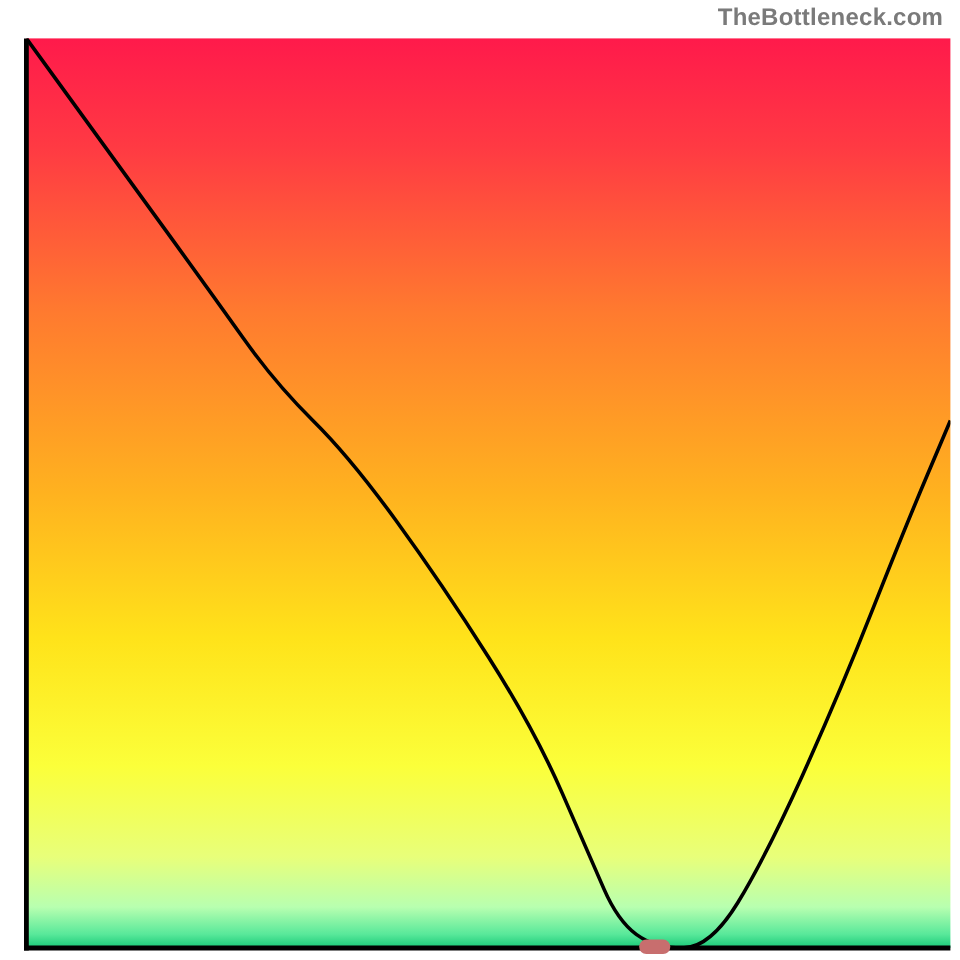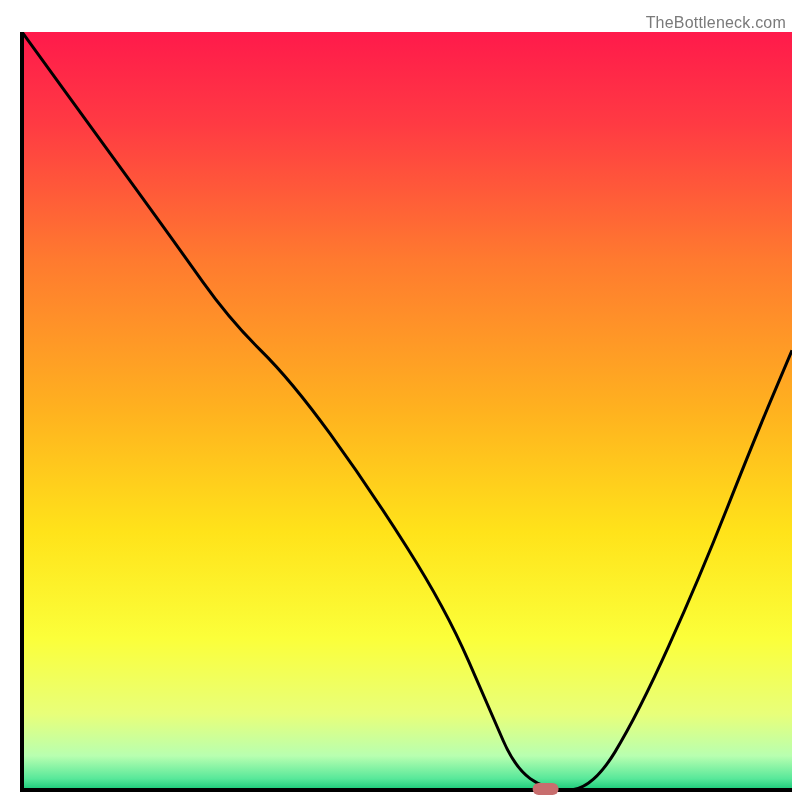--- a/index.html
+++ b/index.html
@@ -10,24 +10,24 @@
     background: #ffffff;
     font-family: Arial, Helvetica, sans-serif;
   }
   .stage {
     position: relative;
     width: 800px;
     height: 800px;
   }
   .watermark {
     position: absolute;
-    top: 14px;
+    top: 4px;
     right: 14px;
-    font-size: 16px;
-    font-weight: 400;
+    font-size: 20px;
+    font-weight: 700;
     color: #7a7a7a;
     letter-spacing: 0.2px;
   }
   svg {
     position: absolute;
     top: 0;
     left: 0;
   }
 </style>
 </head>

